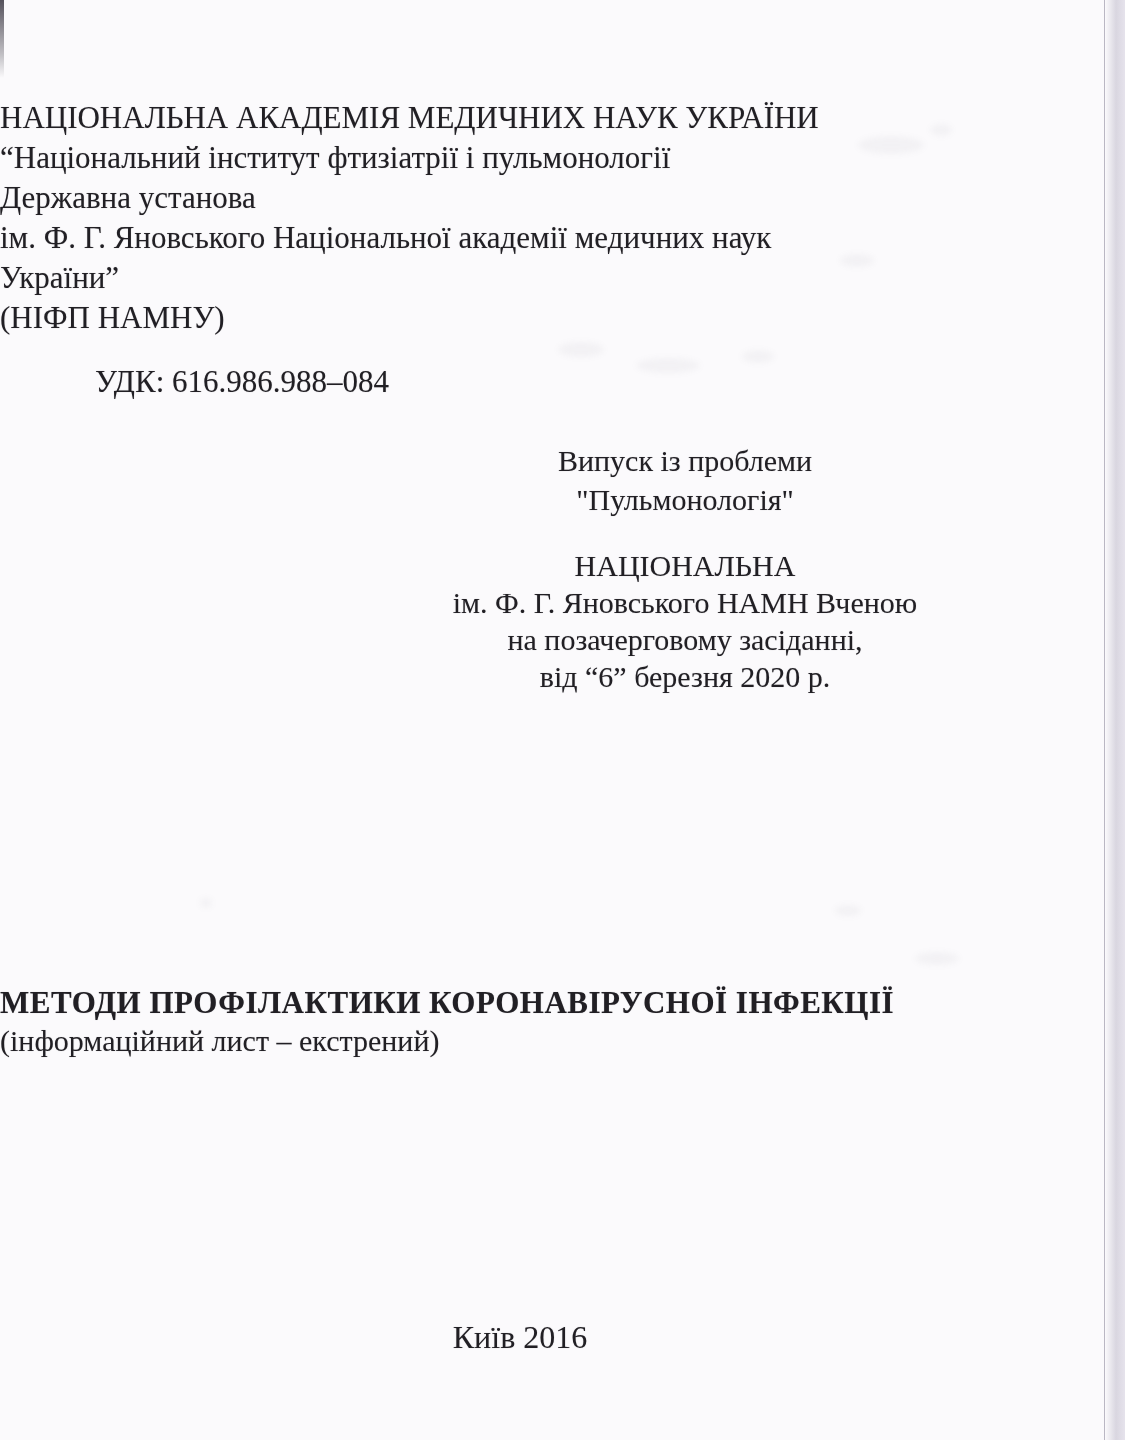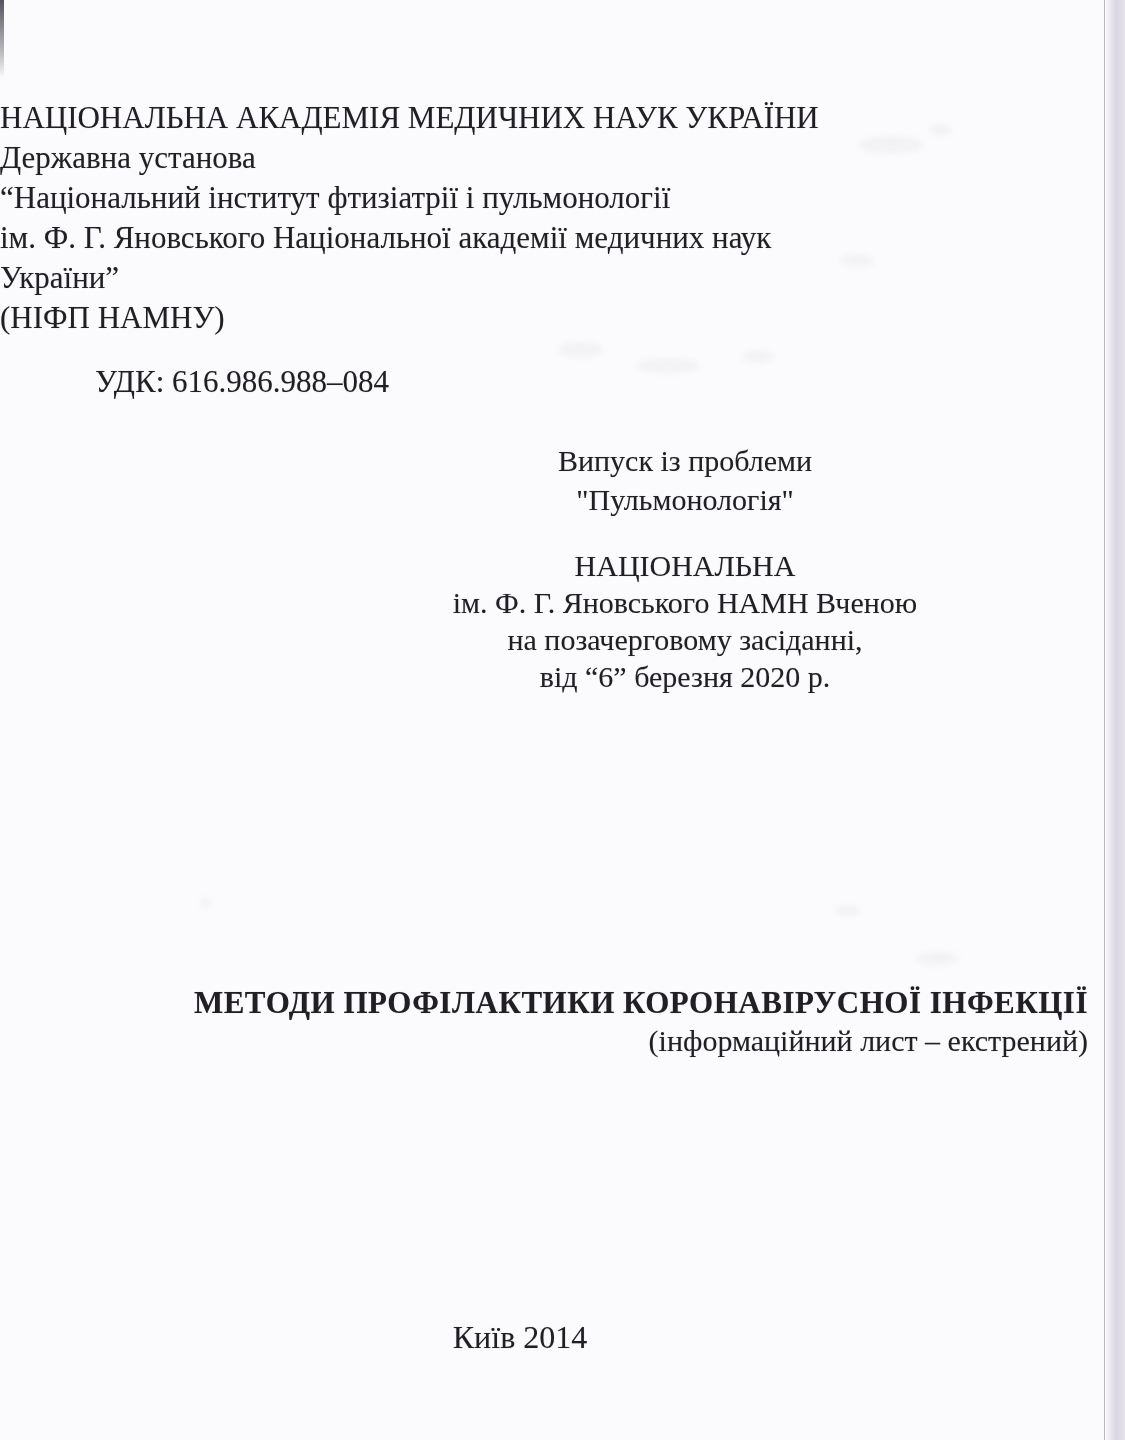--- a/index.html
+++ b/index.html
@@ -54,21 +54,21 @@
   .issue-block{
     top:441px;left:405px;width:560px;
     text-align:center;font-size:30px;line-height:39px;
   }
   .approval-block{
     top:547px;left:405px;width:560px;
     text-align:center;font-size:30px;line-height:37px;
   }
   .title-block{
     top:984px;left:0;width:1045px;
-    text-align:right;font-size:31px;line-height:38px;margin-left:43px;
+    text-align:left;font-size:31px;line-height:38px;
   }
   .title-block .main-line{font-weight:bold;letter-spacing:.5px;}
   .title-block .subtitle{font-weight:normal;font-size:30px;}
   .footer-block{
     top:1317px;left:0;width:1040px;
     text-align:center;font-size:32px;line-height:40px;
   }
 </style>
 </head>
 <body>
@@ -83,22 +83,22 @@
   <div class="smudge s3"></div>
   <div class="smudge s4"></div>
   <div class="smudge s5"></div>
   <div class="smudge s6"></div>
   <div class="smudge s7"></div>
   <div class="smudge s8"></div>
   <div class="smudge s9"></div>
 
   <header class="block org-block">
     <div class="txt">НАЦІОНАЛЬНА АКАДЕМІЯ МЕДИЧНИХ НАУК УКРАЇНИ</div>
+    <div class="txt">“Національний інститут фтизіатрії і пульмонології</div>
     <div class="txt">Державна установа</div>
-    <div class="txt">“Національний інститут фтизіатрії і пульмонології</div>
     <div class="txt">ім. Ф. Г. Яновського Національної академії медичних наук</div>
     <div class="txt">України”</div>
     <div class="txt">(НІФП НАМНУ)</div>
   </header>
 
   <div class="block udc txt">УДК: 616.986.988–084</div>
 
   <div class="block issue-block">
     <div class="txt">Випуск із проблеми</div>
     <div class="txt">"Пульмонологія"</div>
@@ -109,15 +109,15 @@
     <div class="txt">ім. Ф. Г. Яновського НАМН Вченою</div>
     <div class="txt">на позачерговому засіданні,</div>
     <div class="txt">від “6” березня 2020 р.</div>
   </div>
 
   <div class="block title-block">
     <div class="main-line txt">МЕТОДИ ПРОФІЛАКТИКИ КОРОНАВІРУСНОЇ ІНФЕКЦІЇ</div>
     <div class="subtitle txt">(інформаційний лист – екстрений)</div>
   </div>
 
-  <div class="block footer-block txt">Київ 2014</div>
+  <div class="block footer-block txt">Київ 2016</div>
 
 </div>
 
 </body></html>

